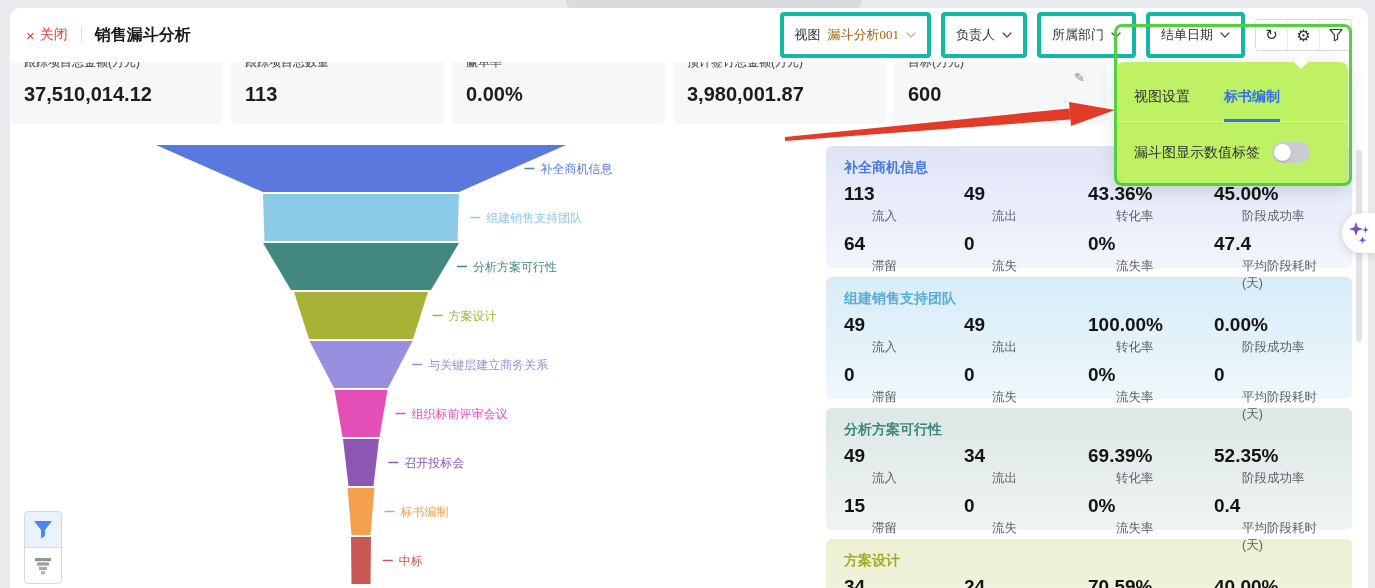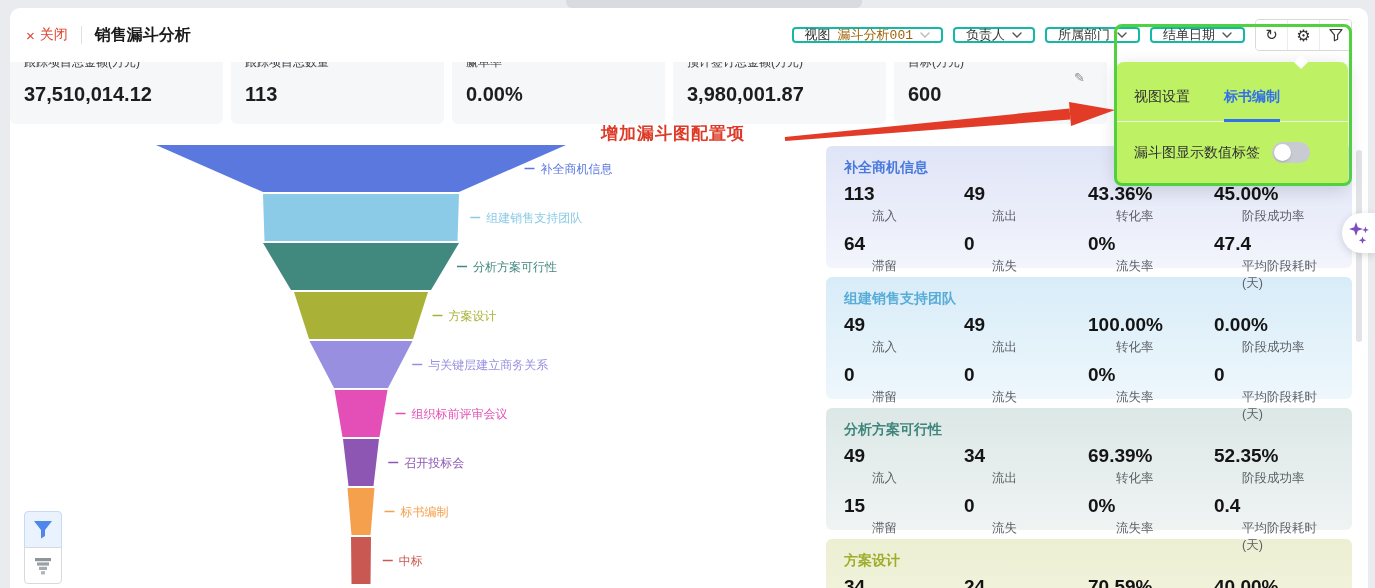--- a/index.html
+++ b/index.html
@@ -8,21 +8,21 @@
   .top-tab{position:absolute;left:566px;top:0;width:296px;height:8px;background:#d9dbe0;border-radius:0 0 6px 6px;}
   .panel{position:absolute;left:10px;top:8px;right:7px;bottom:0;background:#fff;border-radius:10px 10px 0 0;}
 
   
   .header{position:absolute;left:10px;top:8px;right:7px;height:54px;display:flex;align-items:center;padding:0 16px;box-sizing:border-box;z-index:10;}
   .close{display:flex;align-items:center;gap:5px;color:#e0402e;font-size:14px;cursor:pointer;}
   .close .x{font-size:15px;line-height:1;}
   .hdiv{width:1px;height:18px;background:#e0e0e3;margin:0 13px;}
   .title{font-size:16px;font-weight:bold;color:#1a1a1a;}
   .toolbar{margin-left:auto;display:flex;align-items:center;gap:10px;}
-  .tb-btn{display:flex;align-items:center;gap:7px;height:16px;padding:0 11px;background:#fff;border:2px solid #14b8a6;border-radius:4px;font-size:13px;color:#333;cursor:pointer;font-family:Liberation Mono, monospace;}
+  .tb-btn{display:flex;align-items:center;gap:7px;height:46px;padding:0 11px;background:#fff;border:4px solid #14b8a6;border-radius:4px;font-size:13px;color:#333;cursor:pointer;font-family:Liberation Serif, serif;}
   .tb-value{color:#a16207;}
   .icon-group{display:flex;height:30px;border:1px solid #d9d9d9;border-radius:4px;overflow:hidden;}
   .icon-cell{width:31px;display:flex;align-items:center;justify-content:center;font-size:15px;color:#333;cursor:pointer;background:#fff;}
   .icon-cell + .icon-cell{border-left:1px solid #ececec;}
 
   
   .kpi-clip{position:absolute;left:10px;top:62px;right:7px;height:62px;overflow:hidden;}
   .kpi-inner{display:flex;gap:8px;padding-left:0;}
   .kpi-card{position:relative;flex:none;width:213px;height:78px;margin-top:-16px;background:#f6f7f9;border-radius:6px;padding:8px 14px;box-sizing:border-box;}
   .kpi-label{font-size:12px;color:#3c3c43;white-space:nowrap;overflow:hidden;}
@@ -323,21 +323,20 @@
   <div class="scroll-thumb"></div>
 
   <div class="ai-pill">
     <svg width="24" height="26" viewBox="0 0 24 26">
       <path d="M9 2 L10.8 7.2 L16 9 L10.8 10.8 L9 16 L7.2 10.8 L2 9 L7.2 7.2 Z" fill="#7C4DBE"></path>
       <path d="M18.5 6.5 L19.4 9 L21.9 9.9 L19.4 10.8 L18.5 13.3 L17.6 10.8 L15.1 9.9 L17.6 9 Z" fill="#7C4DBE"></path>
       <path d="M15.5 16.5 L16.5 19.2 L19.2 20.2 L16.5 21.2 L15.5 23.9 L14.5 21.2 L11.8 20.2 L14.5 19.2 Z" fill="#7C4DBE"></path>
     </svg>
   </div>
 
-  <div class="annot-text">增加漏斗图配置项</div>
   <svg class="annot-arrow" viewBox="0 0 360 60">
     <polygon points="14.8,45.0 15.2,49.0 300.5,27.5 299.5,16.5" fill="#E23B28"></polygon>
     <polygon points="299,10 345,18.1 301,34" fill="#E23B28"></polygon>
   </svg>
   <div class="green-box"></div>
 
   <div class="popup">
     <div class="notch"></div>
     <div class="tabs">
       <span class="tab">视图设置</span>

